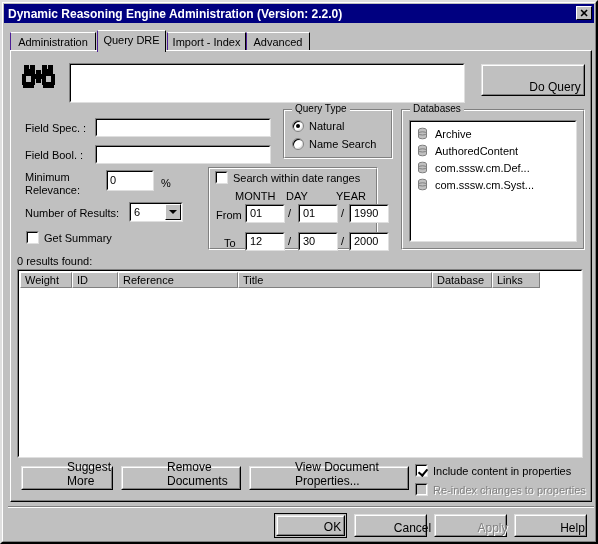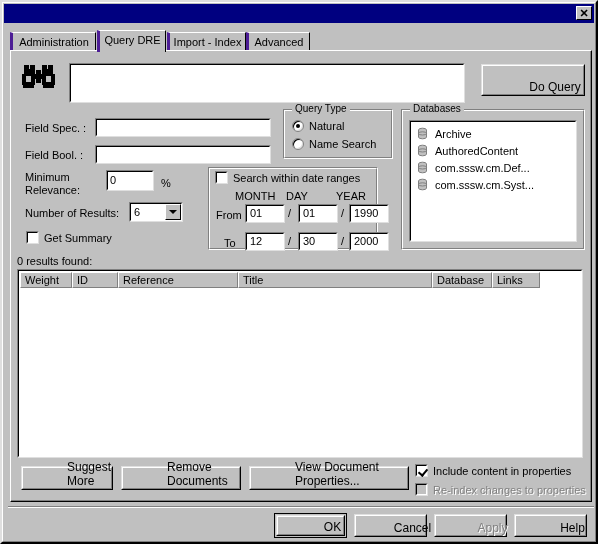--- a/index.html
+++ b/index.html
@@ -75,21 +75,21 @@
   #tabstrip {
     position: absolute; left: 8px; top: 28px;
     width: 582px; height: 21px;
   }
   .tab {
     position: absolute;
     bottom: 0;
     height: 19px;
     background: #c0c0c0;
     border-top: 1px solid #fff;
-    border-left: 3px solid #4c1d95;
+    border-left: 1px solid #4c1d95;
     border-right: 1px solid #000;
     box-sizing: border-box;
     display: flex; align-items: center; justify-content: center;
     padding: 0 7px;
     font-size: 11px;
     cursor: default;
     white-space: nowrap;
   }
   .tab.active {
     height: 22px;
@@ -415,20 +415,21 @@
 
   .binoc { position: absolute; }
 </style>
 </head>
 <body>
 
 <div id="window">
   <div id="window-inner"></div>
 
   <div id="titlebar">
+    <span id="title-text">Dynamic Reasoning Engine Administration (Version: 2.2.0)</span>
     <div id="close-btn">
       <span class="x">✕</span>
     </div>
   </div>
 
   <div id="tabstrip">
     <div class="tab" style="left:0px; width:86px;">
       <span>Administration</span>
     </div>
     <div class="tab active" style="left:87px; width:69px;">

